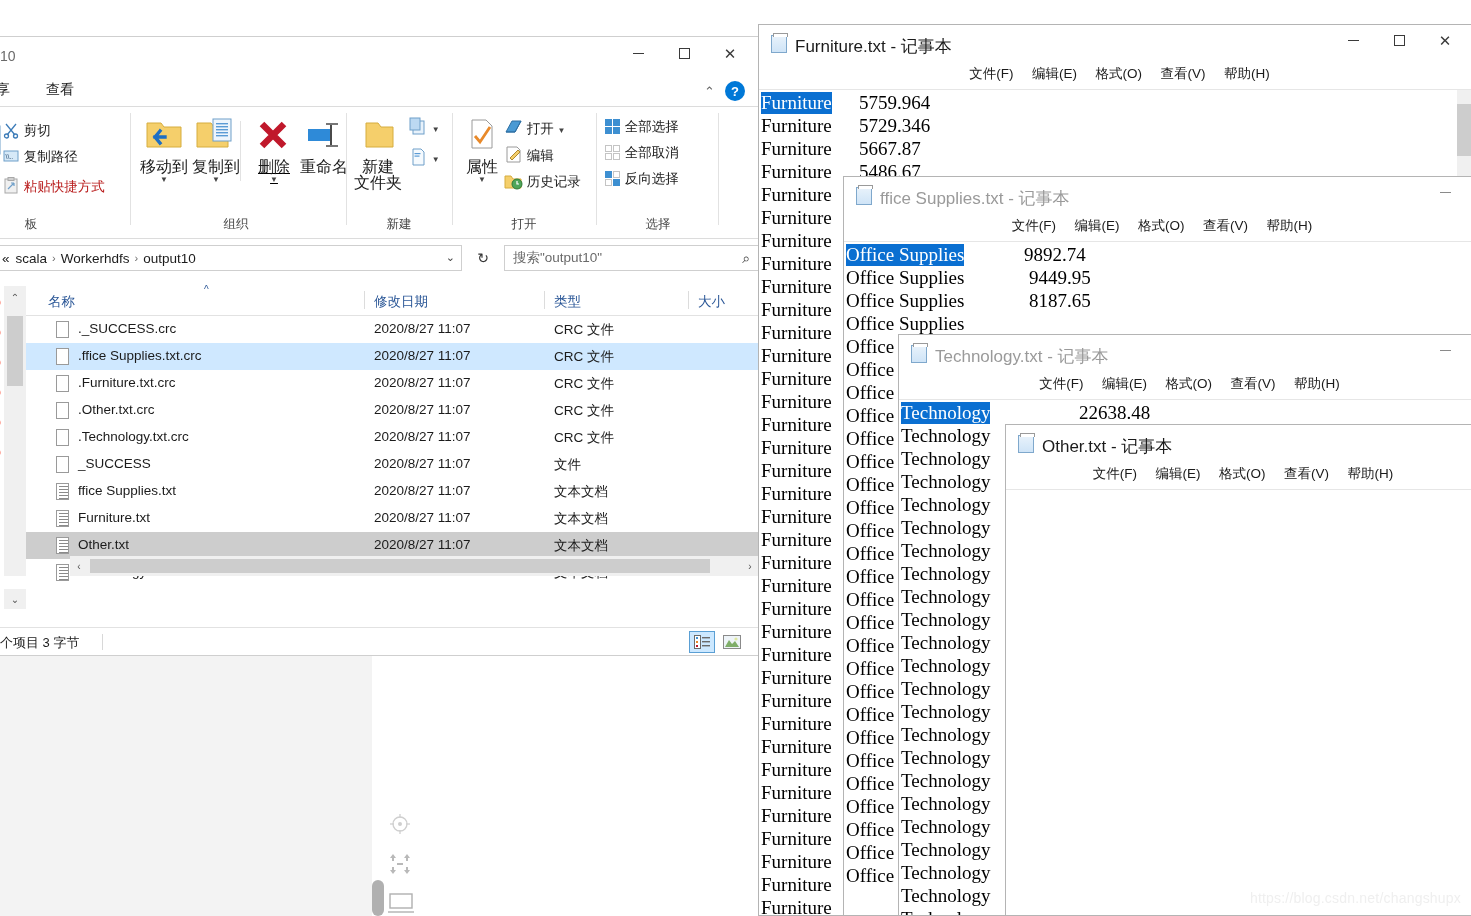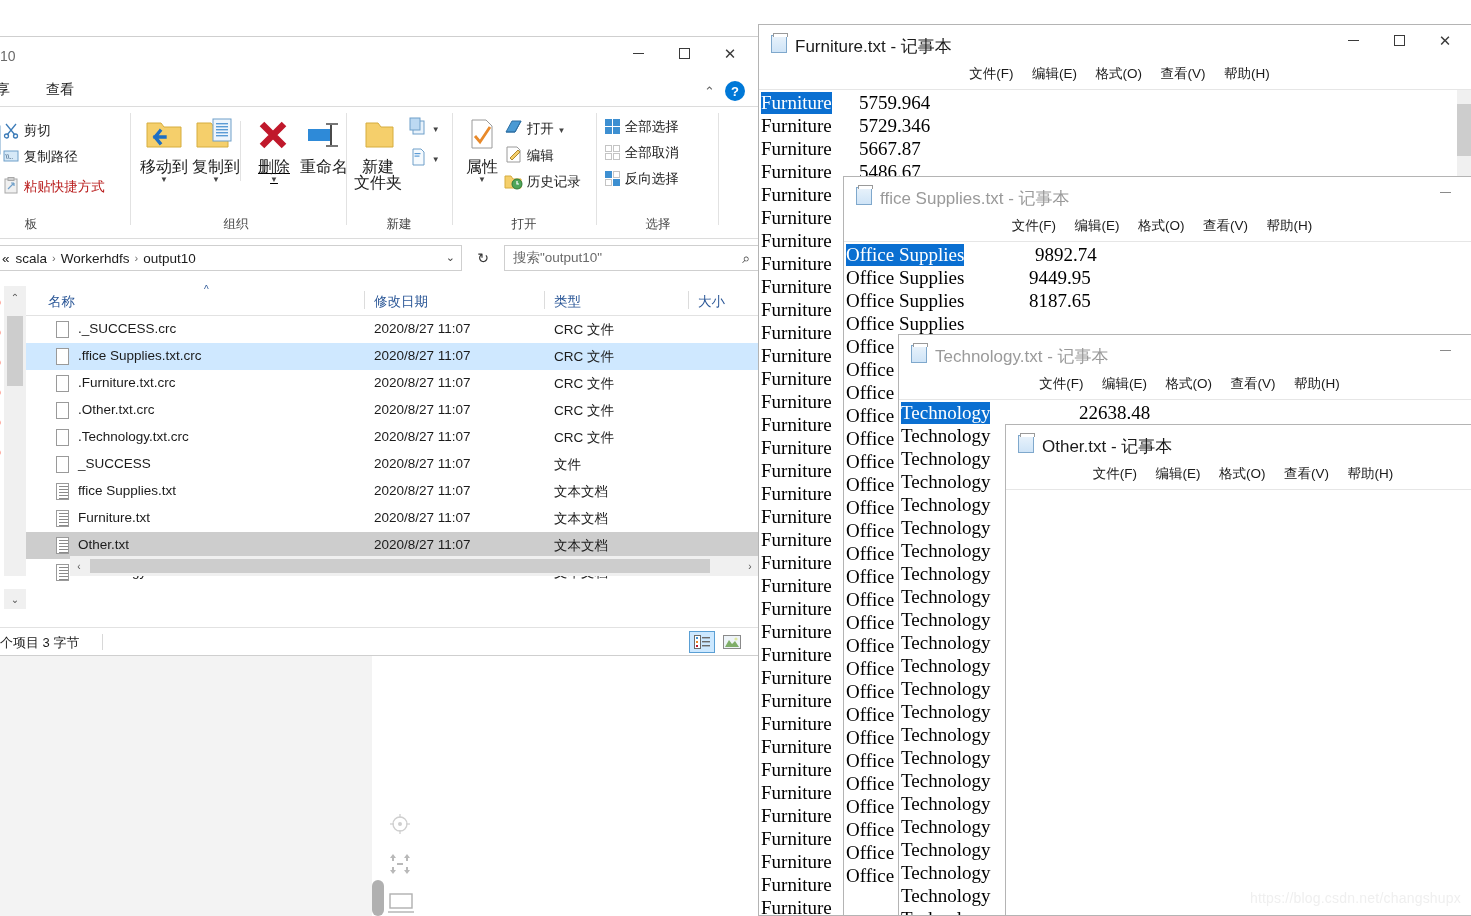--- a/index.html
+++ b/index.html
@@ -700,21 +700,21 @@
       <span class="np-mi">文件(F)</span>
       <span class="np-mi">编辑(E)</span>
       <span class="np-mi">格式(O)</span>
       <span class="np-mi">查看(V)</span>
       <span class="np-mi">帮助(H)</span>
     </div>
     <div class="np-content">
       <div id="office-lines" style="padding-top:2px;">
           <div class="np-line">
             <span class="np-cat hl">Office Supplies</span>
-            <span class="np-val" style="left: 191px;">9892.74</span>
+            <span class="np-val" style="left: 180px;">9892.74</span>
           </div>
           <div class="np-line">
             <span class="np-cat">Office Supplies</span>
             <span class="np-val" style="left: 185px;">9449.95</span>
           </div>
           <div class="np-line">
             <span class="np-cat">Office Supplies</span>
             <span class="np-val" style="left: 185px;">8187.65</span>
           </div>
           <div class="np-line">

